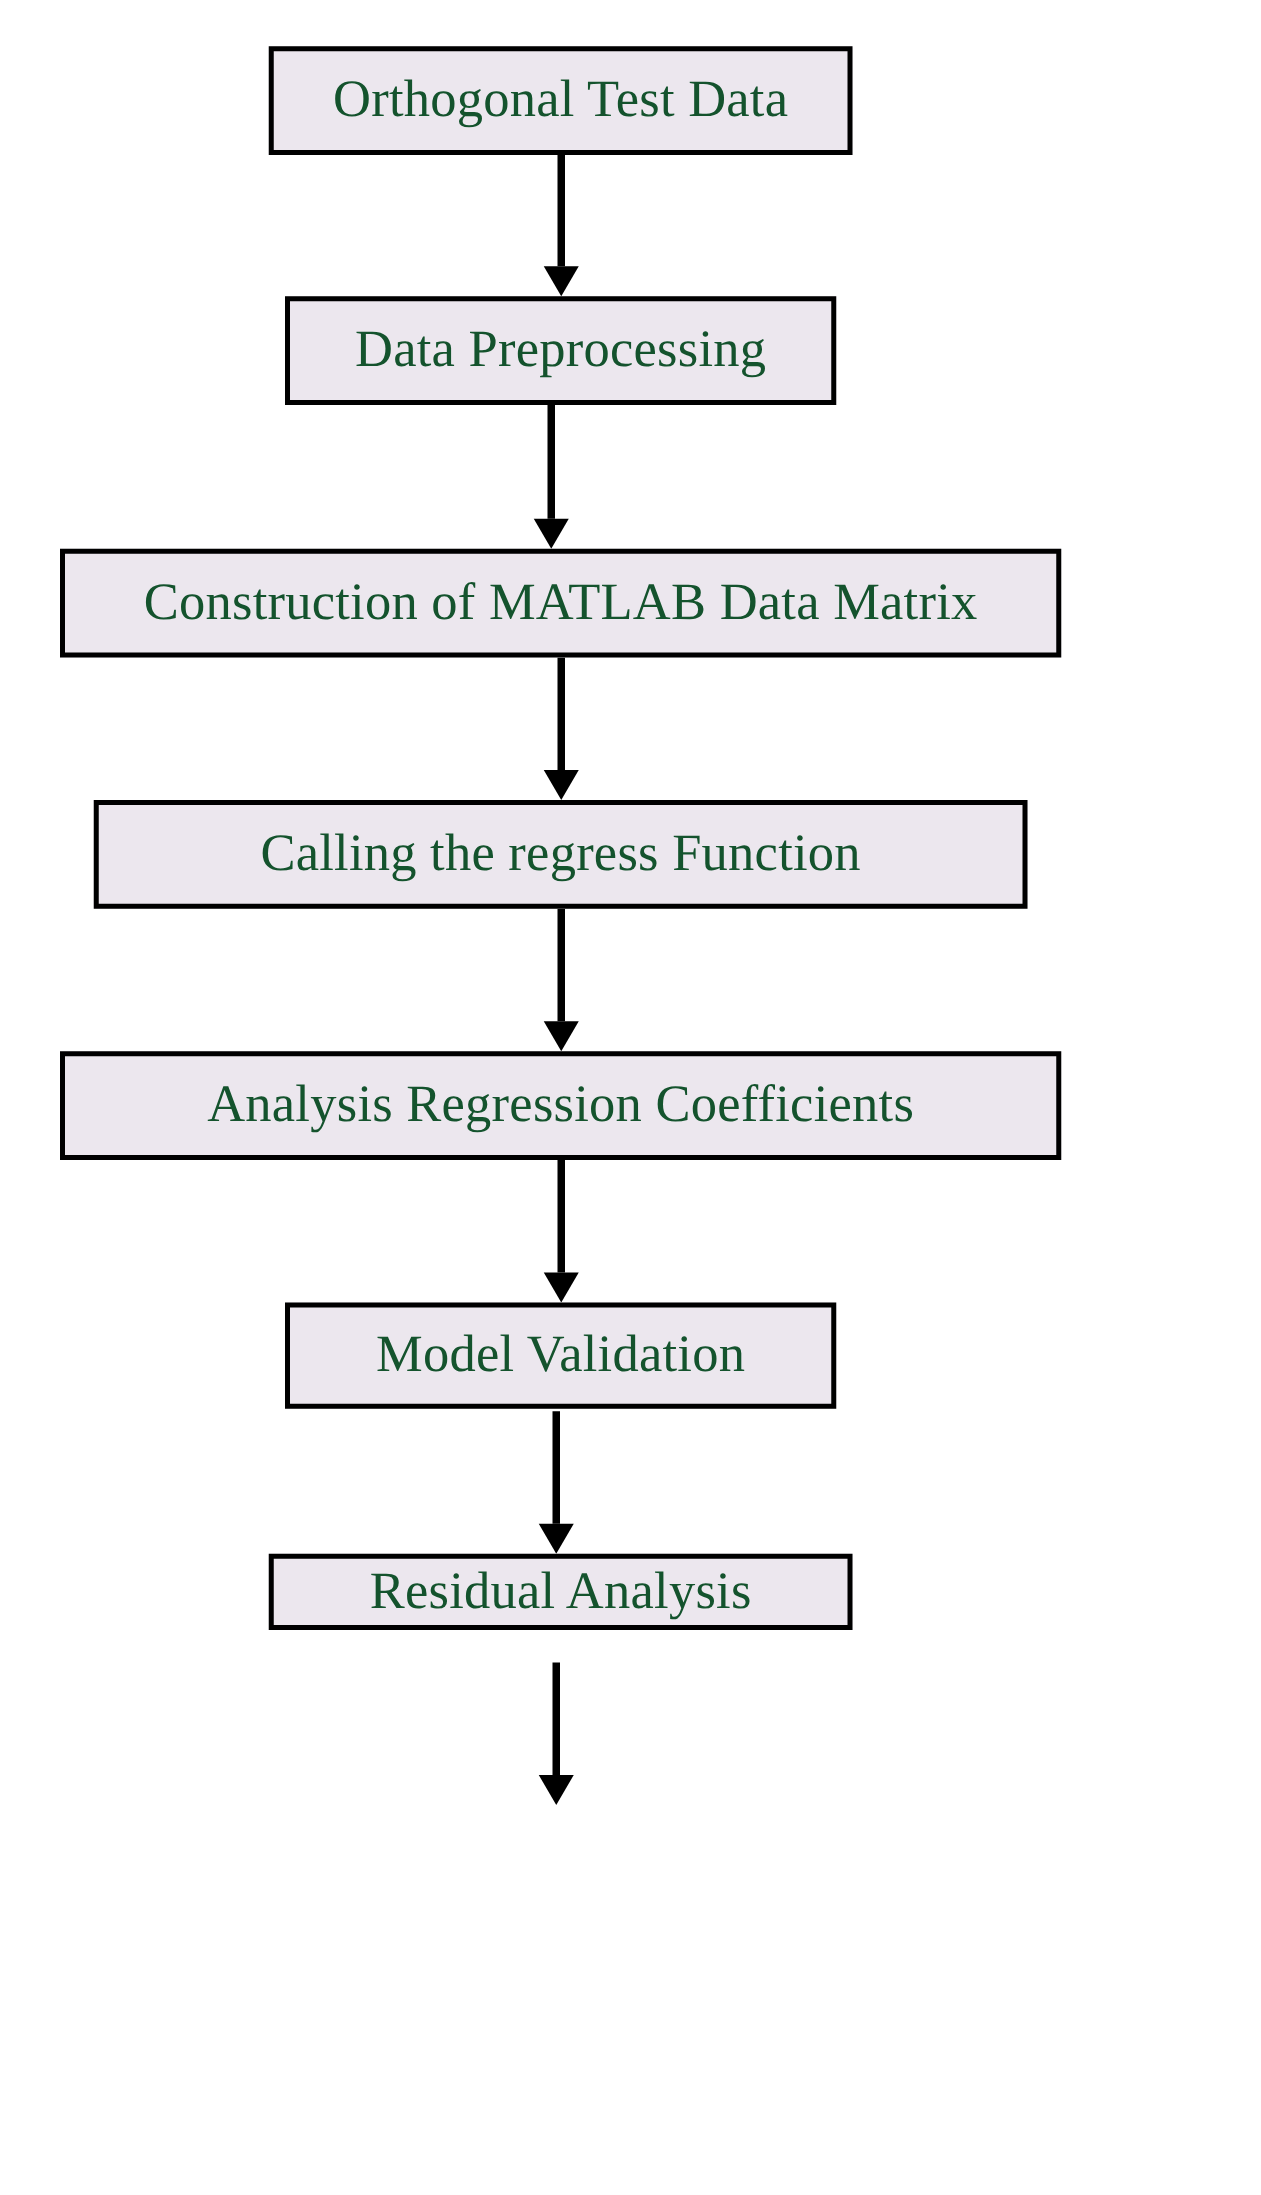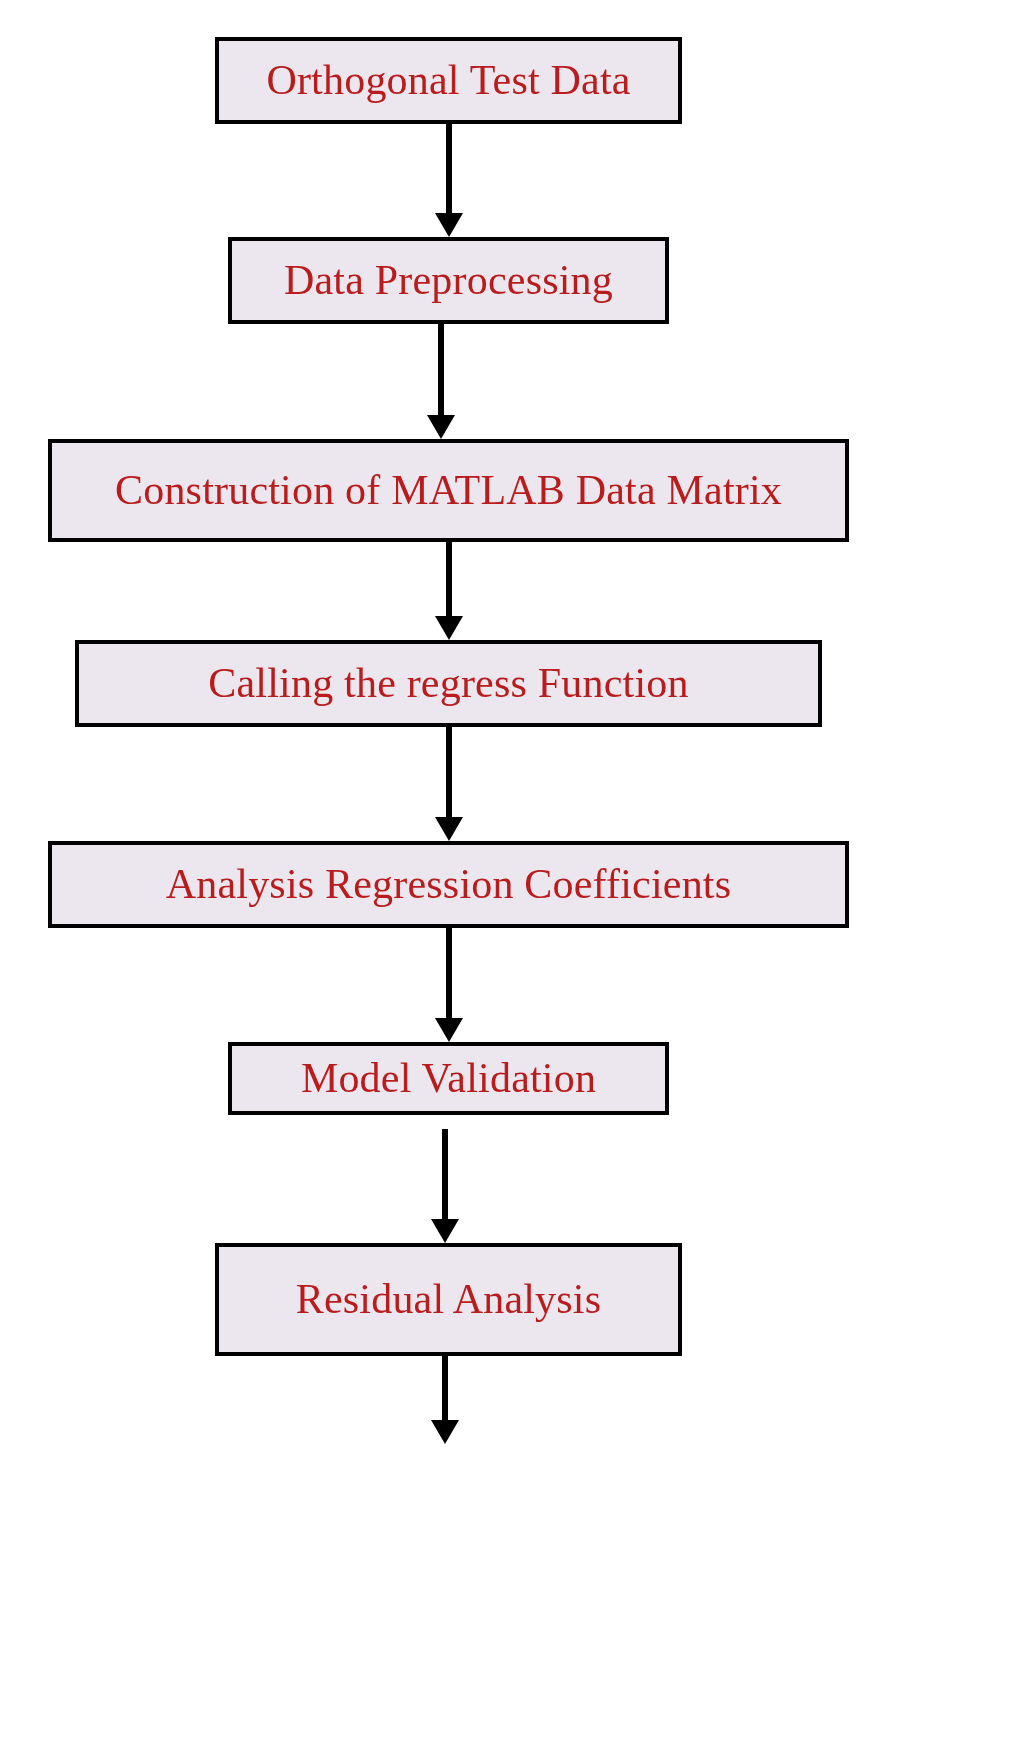--- a/index.html
+++ b/index.html
@@ -26,21 +26,21 @@
     border: 4px solid #000000;
     display: flex;
     align-items: center;
     justify-content: center;
     text-align: center;
   }
   .node-label {
     font-family: "Liberation Serif", "DejaVu Serif", serif;
     font-size: 42px;
     line-height: 1.05;
-    color: #b91c1c;
+    color: #14532d;
     white-space: nowrap;
     letter-spacing: 0.2px;
   }
   .connector {
     position: absolute;
     width: 0;
     height: 0;
   }
   .connector .shaft {
     position: absolute;
@@ -90,28 +90,28 @@
     <div class="connector" style="left: 445px; top: 1330px;">
       <div class="shaft" style="height: 90px;"></div>
       <div class="head" style="top: 90px;"></div>
     </div>
     <div class="node" style="left: 215px; top: 37px; width: 467px; height: 87px;">
       <span class="node-label">Orthogonal Test Data</span>
     </div>
     <div class="node" style="left: 228px; top: 237px; width: 441px; height: 87px;">
       <span class="node-label">Data Preprocessing</span>
     </div>
-    <div class="node" style="left: 48px; top: 439px; width: 801px; height: 103px; text-align: right;">
+    <div class="node" style="left: 48px; top: 439px; width: 801px; height: 87px; text-align: right;">
       <span class="node-label">Construction of MATLAB Data Matrix</span>
     </div>
     <div class="node" style="left: 75px; top: 640px; width: 747px; height: 87px;">
       <span class="node-label">Calling the regress Function</span>
     </div>
     <div class="node" style="left: 48px; top: 841px; width: 801px; height: 87px;">
       <span class="node-label">Analysis Regression Coefficients</span>
     </div>
-    <div class="node" style="left: 228px; top: 1042px; width: 441px; height: 73px;">
+    <div class="node" style="left: 228px; top: 1042px; width: 441px; height: 85px;">
       <span class="node-label">Model Validation</span>
     </div>
-    <div class="node" style="left: 215px; top: 1243px; width: 467px; height: 113px; text-align: right;">
+    <div class="node" style="left: 215px; top: 1243px; width: 467px; height: 61px; text-align: right;">
       <span class="node-label">Residual Analysis</span>
     </div>
   </div>
 
 </body></html>

